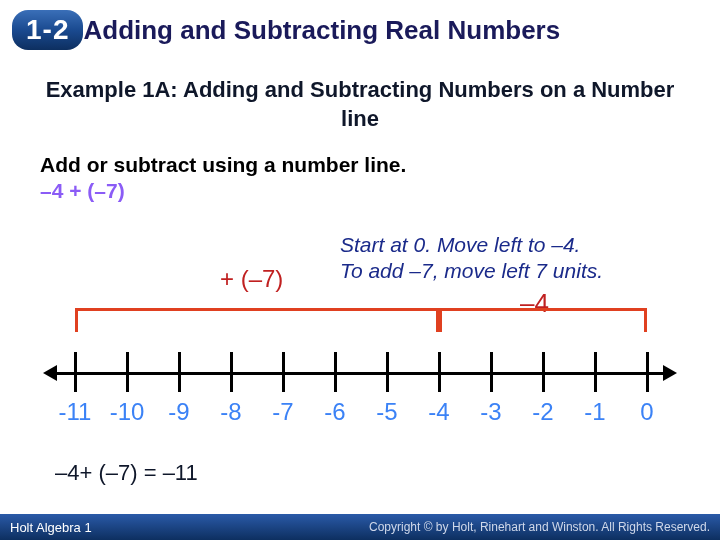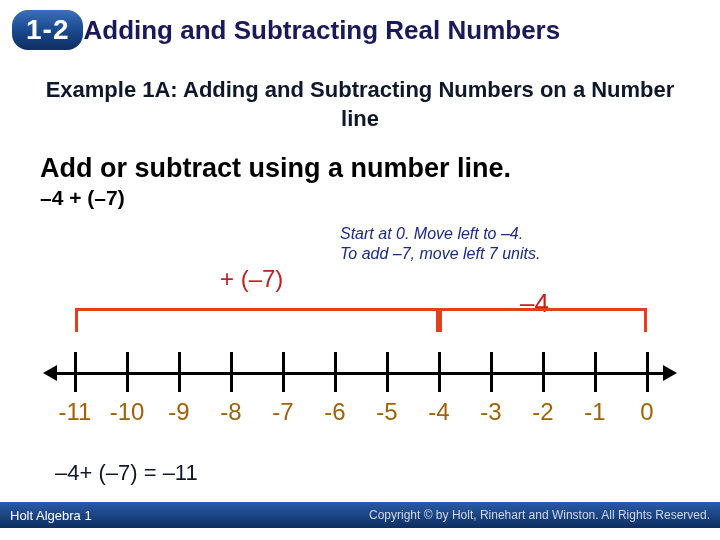--- a/index.html
+++ b/index.html
@@ -35,38 +35,38 @@
   }
   .example-title {
     font-size: 22px;
     font-weight: 900;
     color: #0f172a;
     text-align: center;
     margin: 18px 30px 20px 30px;
     line-height: 1.3;
   }
   .instruction {
-    font-size: 27px;
+    font-size: 21px;
     font-weight: 900;
     color: #000;
     margin: 16px 0 2px 40px;
   }
   .expression {
     font-size: 21px;
     font-weight: 900;
-    color: #000000;
+    color: #8b5cf6;
     margin: 0 0 10px 40px;
   }
   .hint {
-    font-size: 16px;
+    font-size: 21px;
     font-style: italic;
     color: #1a2a8a;
     position: absolute;
     left: 340px;
-    top: 224px;
+    top: 232px;
     line-height: 1.25;
   }
   .op-label {
     position: absolute;
     left: 220px;
     top: 265px;
     font-size: 24px;
     color: #c02020;
   }
   .minus4-label {
@@ -123,38 +123,38 @@
     top: 62px;
     width: 3px;
     height: 40px;
     background: #000;
   }
   .ticklabel {
     position: absolute;
     top: 108px;
     font-size: 24px;
     font-weight: 400;
-    color: #a16207;
+    color: #3b82f6;
     text-align: center;
     transform: translateX(-50%);
     white-space: nowrap;
     font-family: Arial, sans-serif;
   }
   .result {
     position: absolute;
     left: 55px;
     top: 460px;
     font-size: 22px;
     font-weight: 400;
     color: #0f172a;
     font-family: Arial, sans-serif;
   }
   .footer {
     position: absolute;
-    bottom: 12px;
+    bottom: 0;
     left: 0;
     width: 720px;
     height: 26px;
     background: linear-gradient(to bottom, #2a5aa8, #0d2f60);
     color: #fff;
     font-size: 13px;
     display: flex;
     align-items: center;
     justify-content: space-between;
     padding: 0 10px;

